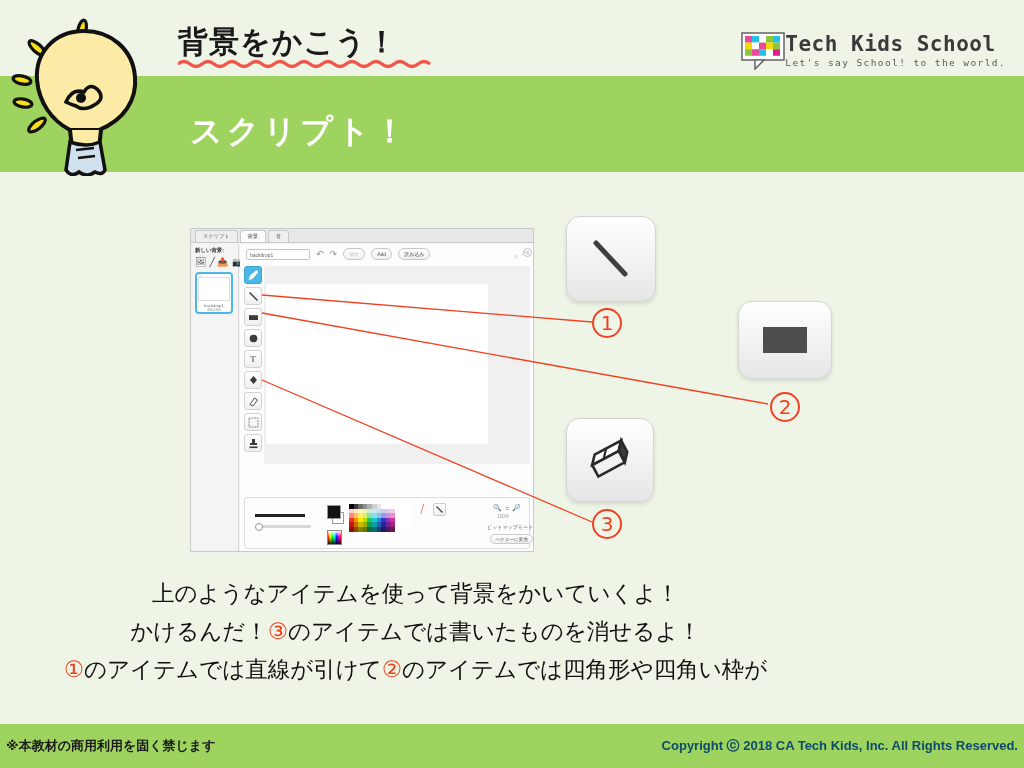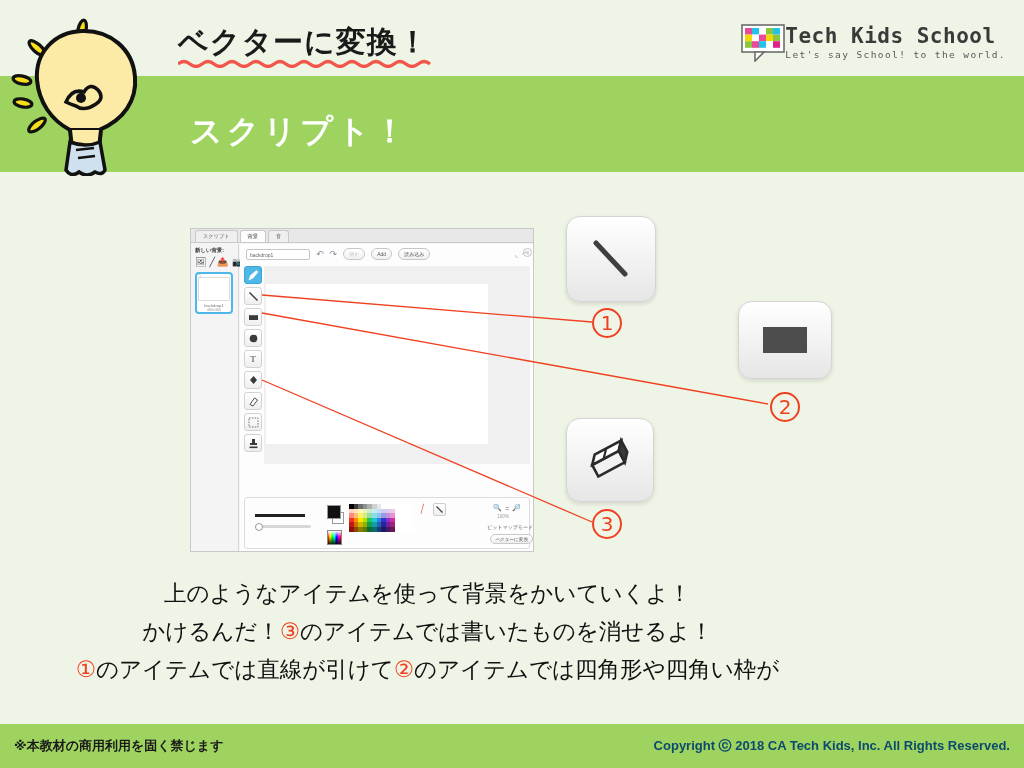--- a/index.html
+++ b/index.html
@@ -45,21 +45,21 @@
   #bulb {
     position: absolute;
     left: 4px; top: 8px;
     width: 160px; height: 168px;
     z-index: 7;
   }
 
   
   #logo {
     position: absolute;
-    right: 18px; top: 24px;
+    right: 18px; top: 32px;
     display: flex;
     align-items: center;
     z-index: 7;
     margin-left: 46px;
   }
   #logo-mark { width: 44px; height: 38px; }
   #logo-text-wrap { display: flex; flex-direction: column; line-height: 1; }
   #logo-name {
     font-size: 21px;
     font-weight: bold;
@@ -304,49 +304,49 @@
 
   #leader-lines {
     position: absolute; left: 0; top: 0;
     width: 1024px; height: 768px;
     pointer-events: none;
   }
 
   
   #body-text {
     position: absolute;
-    left: 12px; top: 575px;
+    left: 0; top: 575px;
     width: 831px;
     text-align: center;
     font-size: 22.5px;
     line-height: 38px;
     color: #111;
     font-weight: 500;
   }
   .hl { color: #f04020; }
 
   
   #footer-band {
     position: absolute;
     left: 0; bottom: 0;
     width: 1024px; height: 44px;
     background: #9ed35f;
     display: flex; align-items: center;
     justify-content: space-between;
-    padding: 0 14px;
+    padding: 0 6px;
   }
   #footer-left { font-size: 13px; color: #1a1a1a; font-weight: bold; }
   #footer-right { font-size: 13px; color: #0c4a6e; font-weight: bold; }
 </style>
 </head>
 <body>
 
 <div id="header-band"></div>
 
-<div id="page-title">ベクターに変換！</div>
+<div id="page-title">背景をかこう！</div>
 
 <svg id="title-wave" viewBox="0 0 254 10" preserveAspectRatio="none">
   <path d="M0,6 q6,-5 12,0 t12,0 t12,0 t12,0 t12,0 t12,0 t12,0 t12,0 t12,0 t12,0 t12,0 t12,0 t12,0 t12,0 t12,0 t12,0 t12,0 t12,0 t12,0 t12,0 t12,0" fill="none" stroke="#f2554a" stroke-width="3.2"></path>
 </svg>
 
 <div id="slide-heading">スクリプト！</div>
 
 <svg id="bulb" viewBox="0 0 160 168">
   <g stroke="#111" stroke-width="3.2" stroke-linecap="round" fill="#f7e01a">
     <ellipse cx="78" cy="22" rx="4" ry="10" transform="rotate(12 78 22)"></ellipse>

